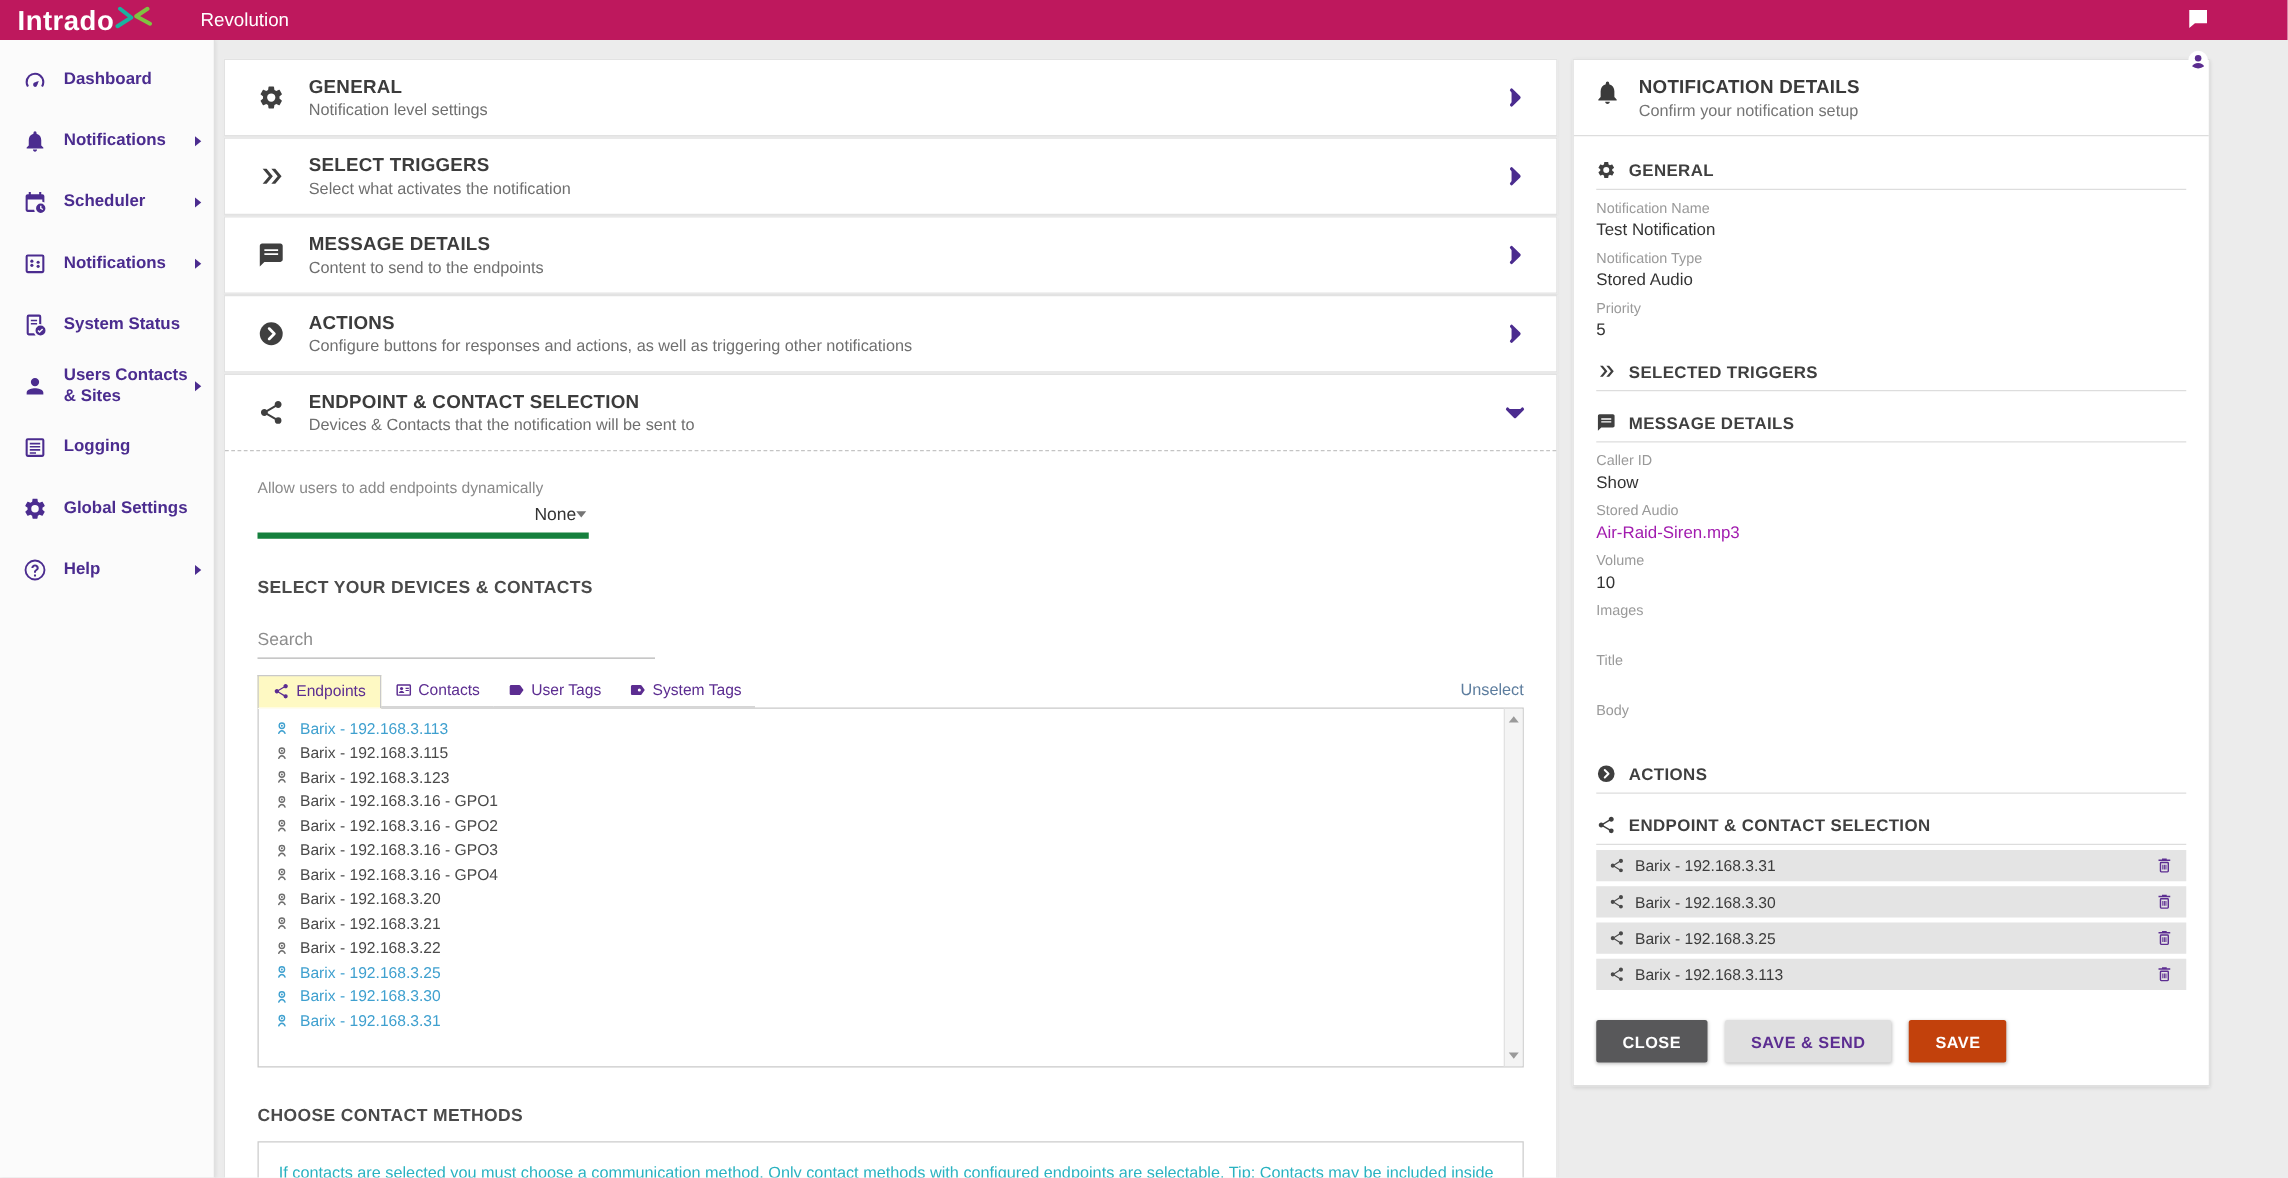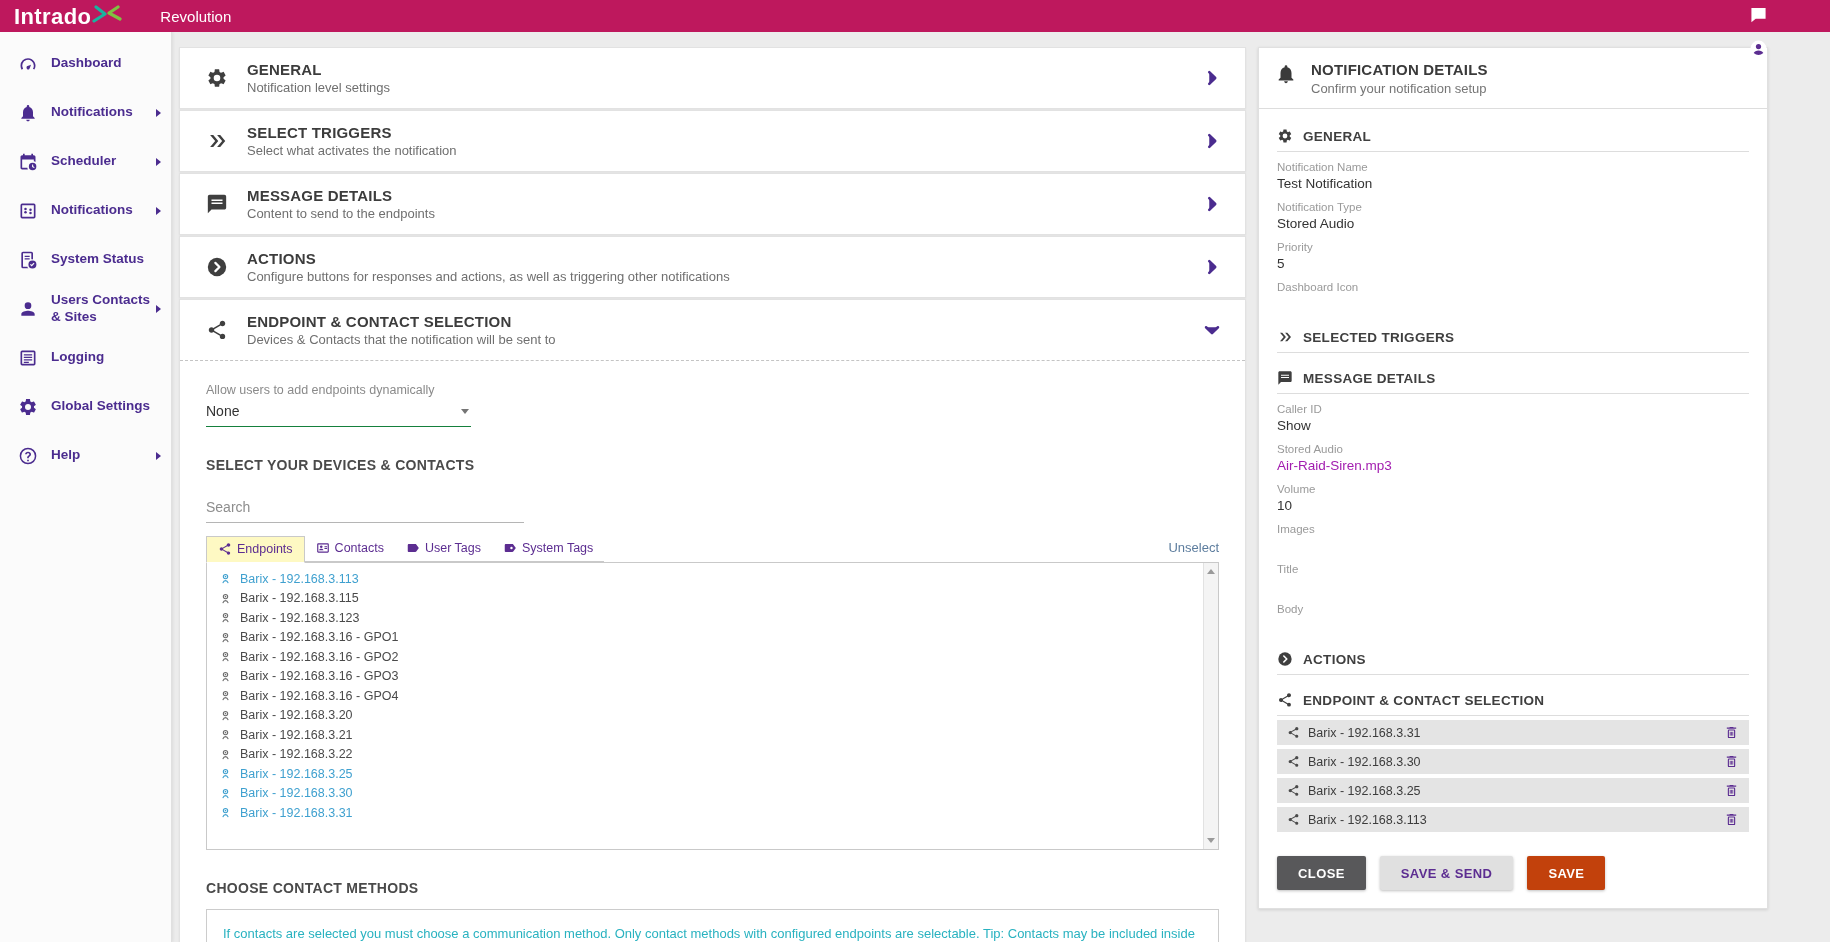--- a/index.html
+++ b/index.html
@@ -35,22 +35,22 @@
   .card{background:#fff;border:1px solid #e2e2e2;margin-bottom:1px;box-shadow:0 1px 2px rgba(0,0,0,.05);}
   .card-head{display:flex;align-items:center;height:60px;padding:0 26px;position:relative;cursor:pointer;}
   .card-ic{width:22px;height:22px;color:#3f3f3f;margin-right:19px;flex:none;}
   .card-title{font-size:15px;font-weight:700;color:#3c3c3c;letter-spacing:.2px;}
   .card-sub{font-size:13px;color:#6f6f6f;margin-top:2px;}
   .card-caret{position:absolute;right:22px;width:22px;height:22px;color:#4b2c8f;}
   .dashed-sep{border-top:1px dashed #c4c4c4;}
   .body-inner{padding:0 26px 60px 26px;}
 
   .dyn-label{margin-top:22px;font-size:12.5px;color:#8a8a8a;}
-  .dyn-select{width:265px;display:flex;justify-content:space-between;align-items:center;
-    border-bottom:1px solid #15803d;padding:6px 2px 7px 0;font-size:14px;color:#333;cursor:pointer;}
+  .dyn-select{width:265px;display:flex;justify-content:flex-end;align-items:center;
+    border-bottom:5px solid #15803d;padding:6px 2px 7px 0;font-size:14px;color:#333;cursor:pointer;}
   .sel-caret{width:0;height:0;border-left:4.5px solid transparent;border-right:4.5px solid transparent;
     border-top:5.5px solid #757575;}
   .sel-heading{margin-top:30px;font-size:14px;font-weight:700;color:#4a4a4a;letter-spacing:.3px;}
   .search{margin-top:22px;display:block;width:318px;border:none;border-bottom:1px solid #b5b5b5;
     background:transparent;outline:none;font-size:14px;color:#555;padding:4px 0 7px 0;
     font-family:"Liberation Sans",sans-serif;}
   .search::placeholder{color:#8d8d8d;}
 
   .tabs-row{display:flex;align-items:flex-end;margin-top:13px;position:relative;z-index:2;}
   .tab{display:flex;align-items:center;gap:5px;padding:5px 11px 6px 11px;border-bottom:1px solid #c9c9c9;
@@ -561,24 +561,20 @@
          <div class="f-value">Test Notification</div>
        </div>
           <div class="field">
          <div class="f-label">Notification Type</div>
          <div class="f-value">Stored Audio</div>
        </div>
           <div class="field">
          <div class="f-label">Priority</div>
          <div class="f-value">5</div>
        </div>
-          <div class="field">
-         <div class="f-label">Dashboard Icon</div>
-         <div class="f-value"></div>
-       </div>
         </div>
 
       <div class="dp-h">
         <span class="ic">
             <svg viewBox="0 0 24 24">
               <path d="M4.5 5.5 10 12l-5.5 6.5h3.4L13.4 12 7.9 5.5H4.5z"></path>
               <path d="M12.1 5.5 17.6 12l-5.5 6.5h3.4L21 12l-5.5-6.5h-3.4z"></path>
             </svg>
           </span>
         <span>SELECTED TRIGGERS</span>

